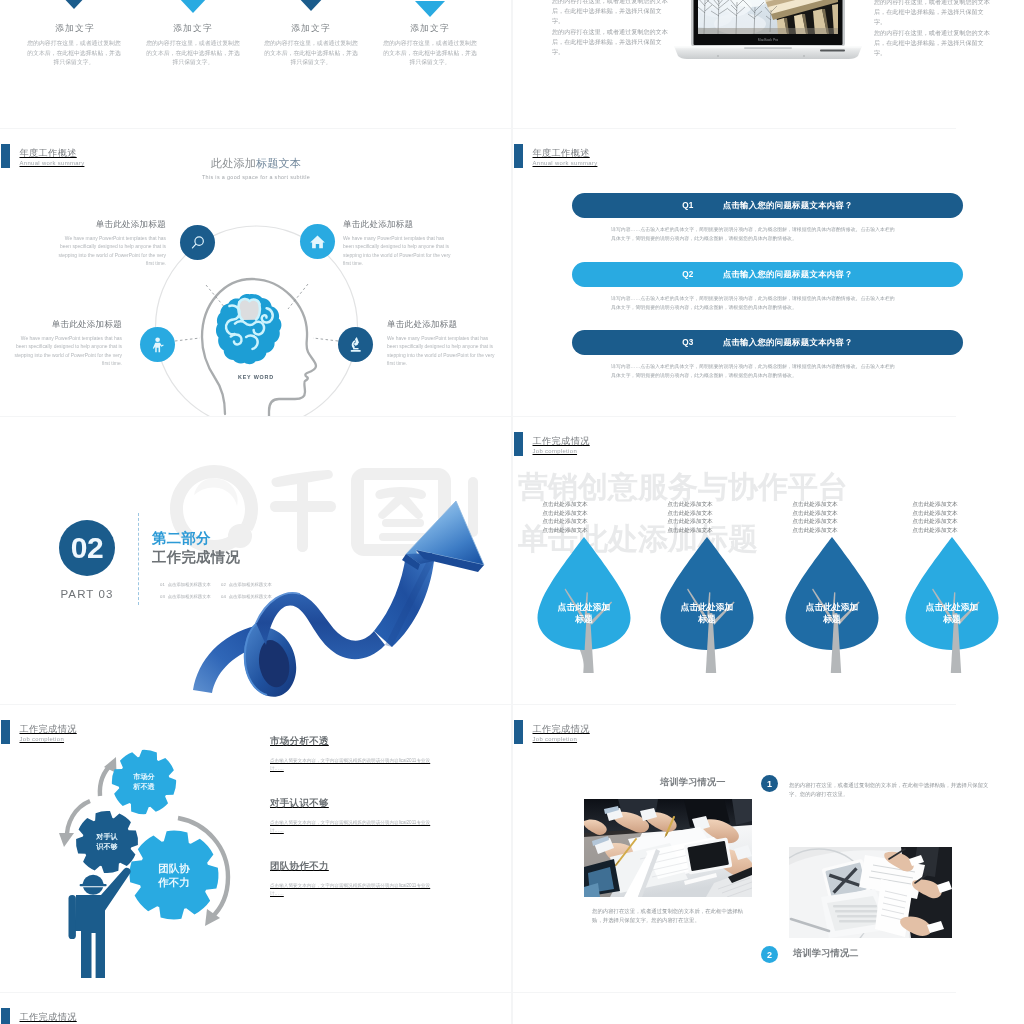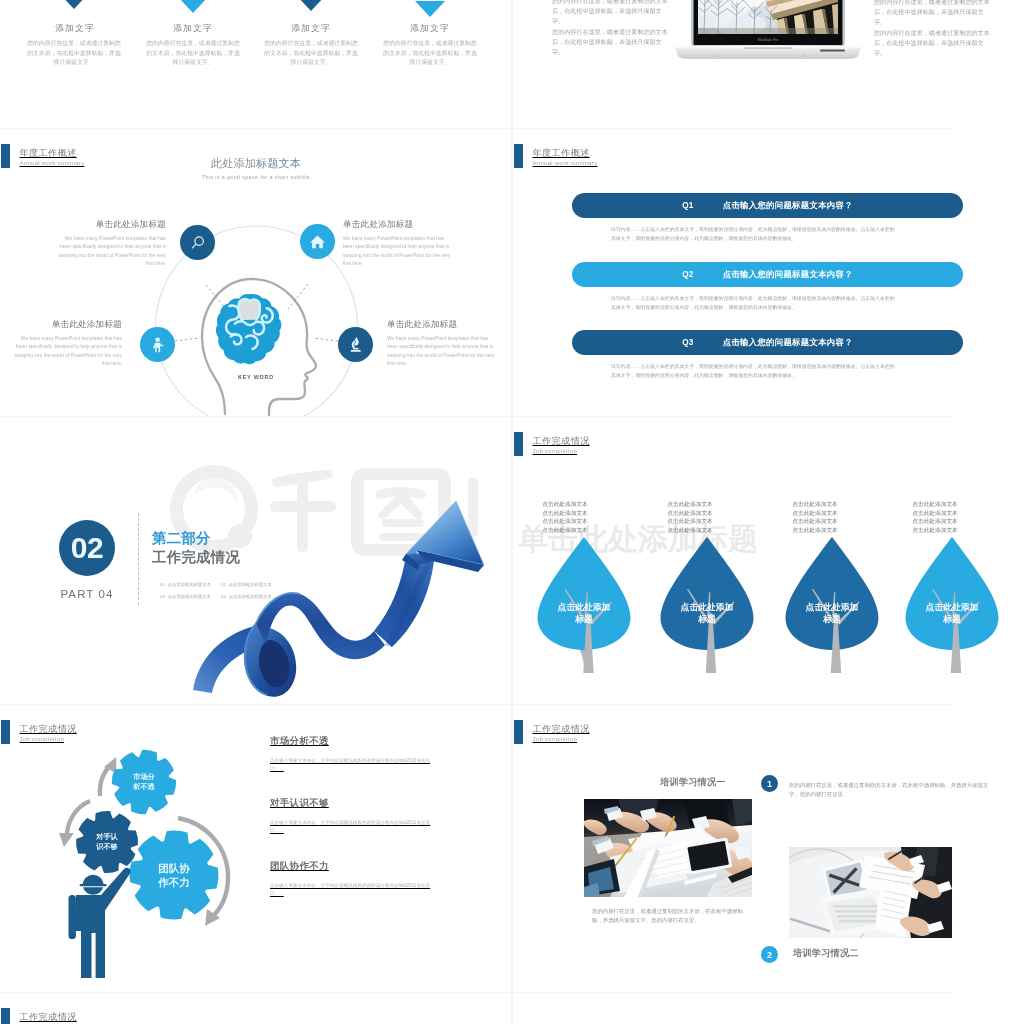--- a/index.html
+++ b/index.html
@@ -351,21 +351,21 @@
       <rect x="212" y="54" width="42" height="8" rx="4"></rect>
       <rect x="209" y="68" width="48" height="8" rx="4"></rect>
 
       <rect x="298" y="12" width="10" height="60" rx="5"></rect>
     </g>
   </svg>
 
   <div class="s02-circle" style="left:59px;top:103px">
     <span>02</span>
   </div>
-  <div class="s02-part" style="left:42px;top:171px;width:90px;text-align:center">PART 04</div>
+  <div class="s02-part" style="left:42px;top:171px;width:90px;text-align:center">PART 03</div>
   <div class="s02-dash" style="left:138px;top:96px;height:92px"></div>
   <div class="s02-t1" style="left:152px;top:112px">第二部分</div>
   <div class="s02-t2" style="left:152px;top:131px">工作完成情况</div>
   <div class="s02-bul" style="left:160px;top:165px"><b>01</b><span>点击添加相关标题文本</span></div>
   <div class="s02-bul" style="left:221px;top:165px"><b>02</b><span>点击添加相关标题文本</span></div>
   <div class="s02-bul" style="left:160px;top:177px"><b>03</b><span>点击添加相关标题文本</span></div>
   <div class="s02-bul" style="left:221px;top:177px"><b>04</b><span>点击添加相关标题文本</span></div>
 
   <svg style="position:absolute;left:0;top:0;width:511px;height:288px" viewBox="0 0 511 288">
     <defs>
@@ -429,20 +429,21 @@
 
 <div class="slide col1 r2">
   <div class="hdr" style="left:1px;top:15px">
     <div class="bar"></div>
     <div class="tx">
       <div class="cn">工作完成情况</div>
       <div class="en">Job completion</div>
     </div>
   </div>
 
+  <div class="wm-text" style="left:5px;top:55px;font-size:30px;line-height:30px">营销创意服务与协作平台</div>
   <div class="wm-text" style="left:5px;top:107px;font-size:30px;line-height:30px">单击此处添加标题</div>
 
   <svg style="position:absolute;left:0;top:0;width:511px;height:288px" viewBox="0 0 511 288">
     <g>
       <path d="M67 120 C67 92 52 80 43 66 C40 61 36 55 36 49 C36 38 50 22 67 4
                C84 22 98 38 98 49 C98 55 94 61 91 66 C82 80 67 92 67 120 Z" fill="#b6b9bb" transform="translate(4.5,137) scale(1)"></path>
       <path d="M71.5 120 C44 120 21.5 141 21.5 167 C21.5 193 44 214 71.5 214
                C99 214 121.5 193 121.5 167 C121.5 141 99 120 71.5 120 Z" fill="none"></path>
     </g>
   </svg>

